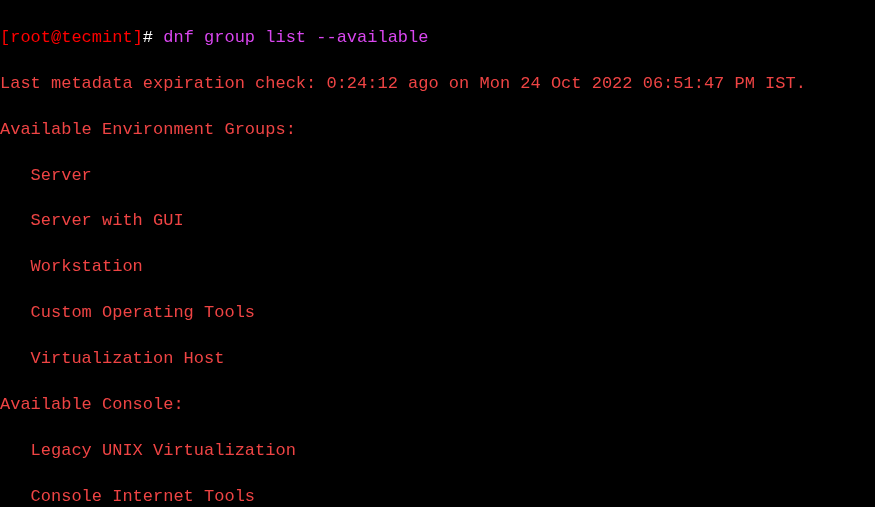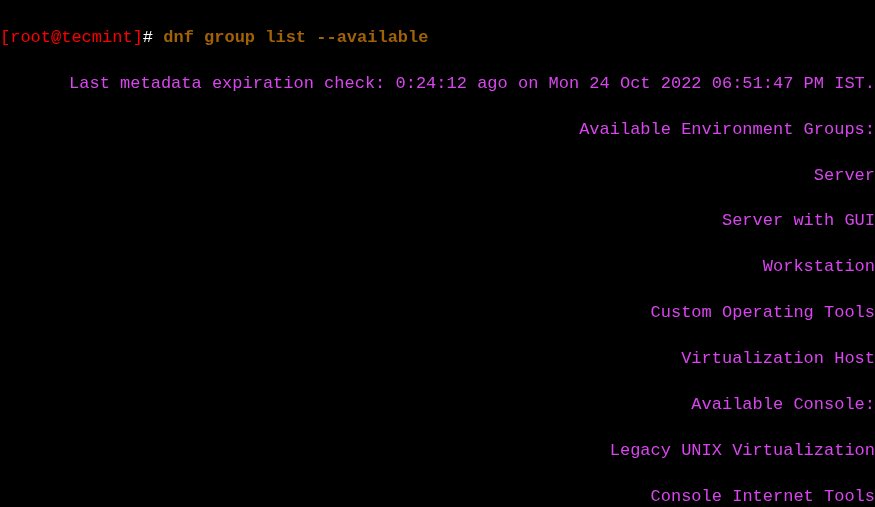--- a/index.html
+++ b/index.html
@@ -25,26 +25,24 @@
       color: #ff0000;
     }
     .prompt-user {
       color: #ff0000;
       margin-top: 16px;
     }
     .prompt-hash {
       color: #ffffff;
     }
     .command {
-      color: #a16207;
-      font-weight: bold;
+      color: #d946ef;
     }
     .output-line {
-      color: #d946ef;
-      text-align: right;
+      color: #ef4444;
     }
     .indent {
       padding-left: 3ch;
     }
   </style>
 </head>
 <body>
 
 <div class="terminal">
 <div><span class="prompt-bracket">[</span><span class="prompt-user">root@tecmint</span><span class="prompt-bracket">]</span><span class="prompt-hash">#</span> <span class="command">dnf group list --available</span></div>

